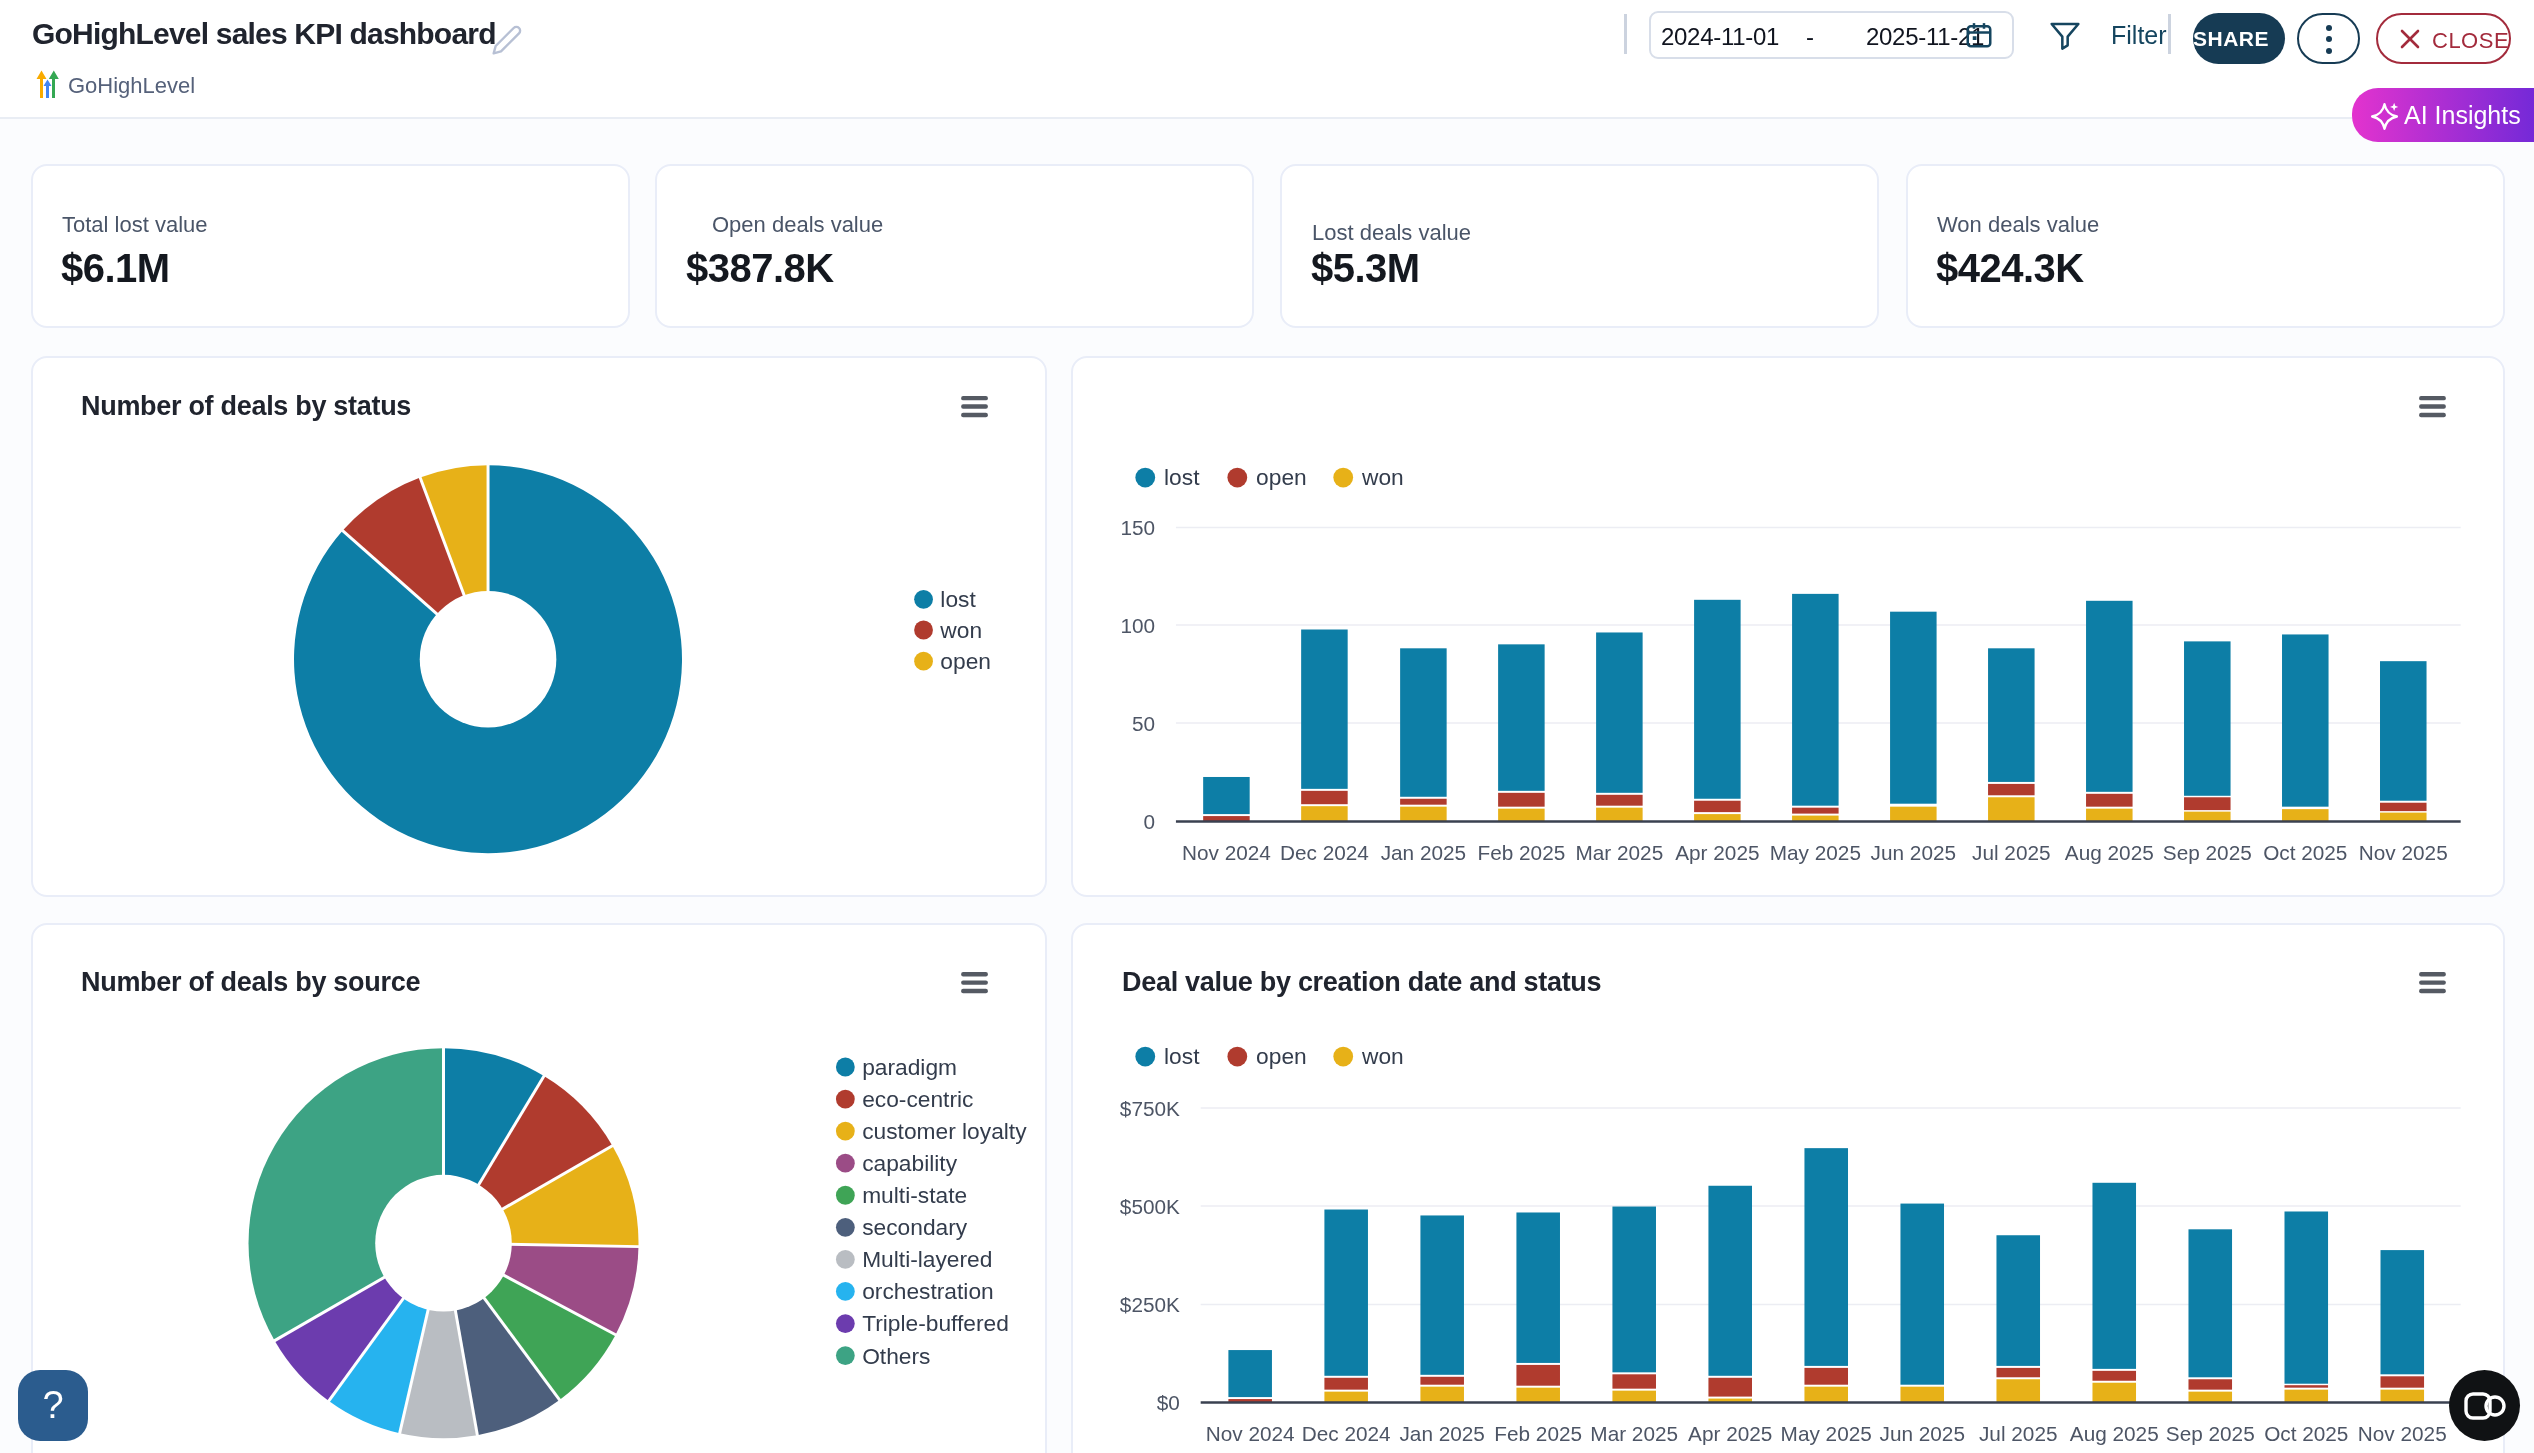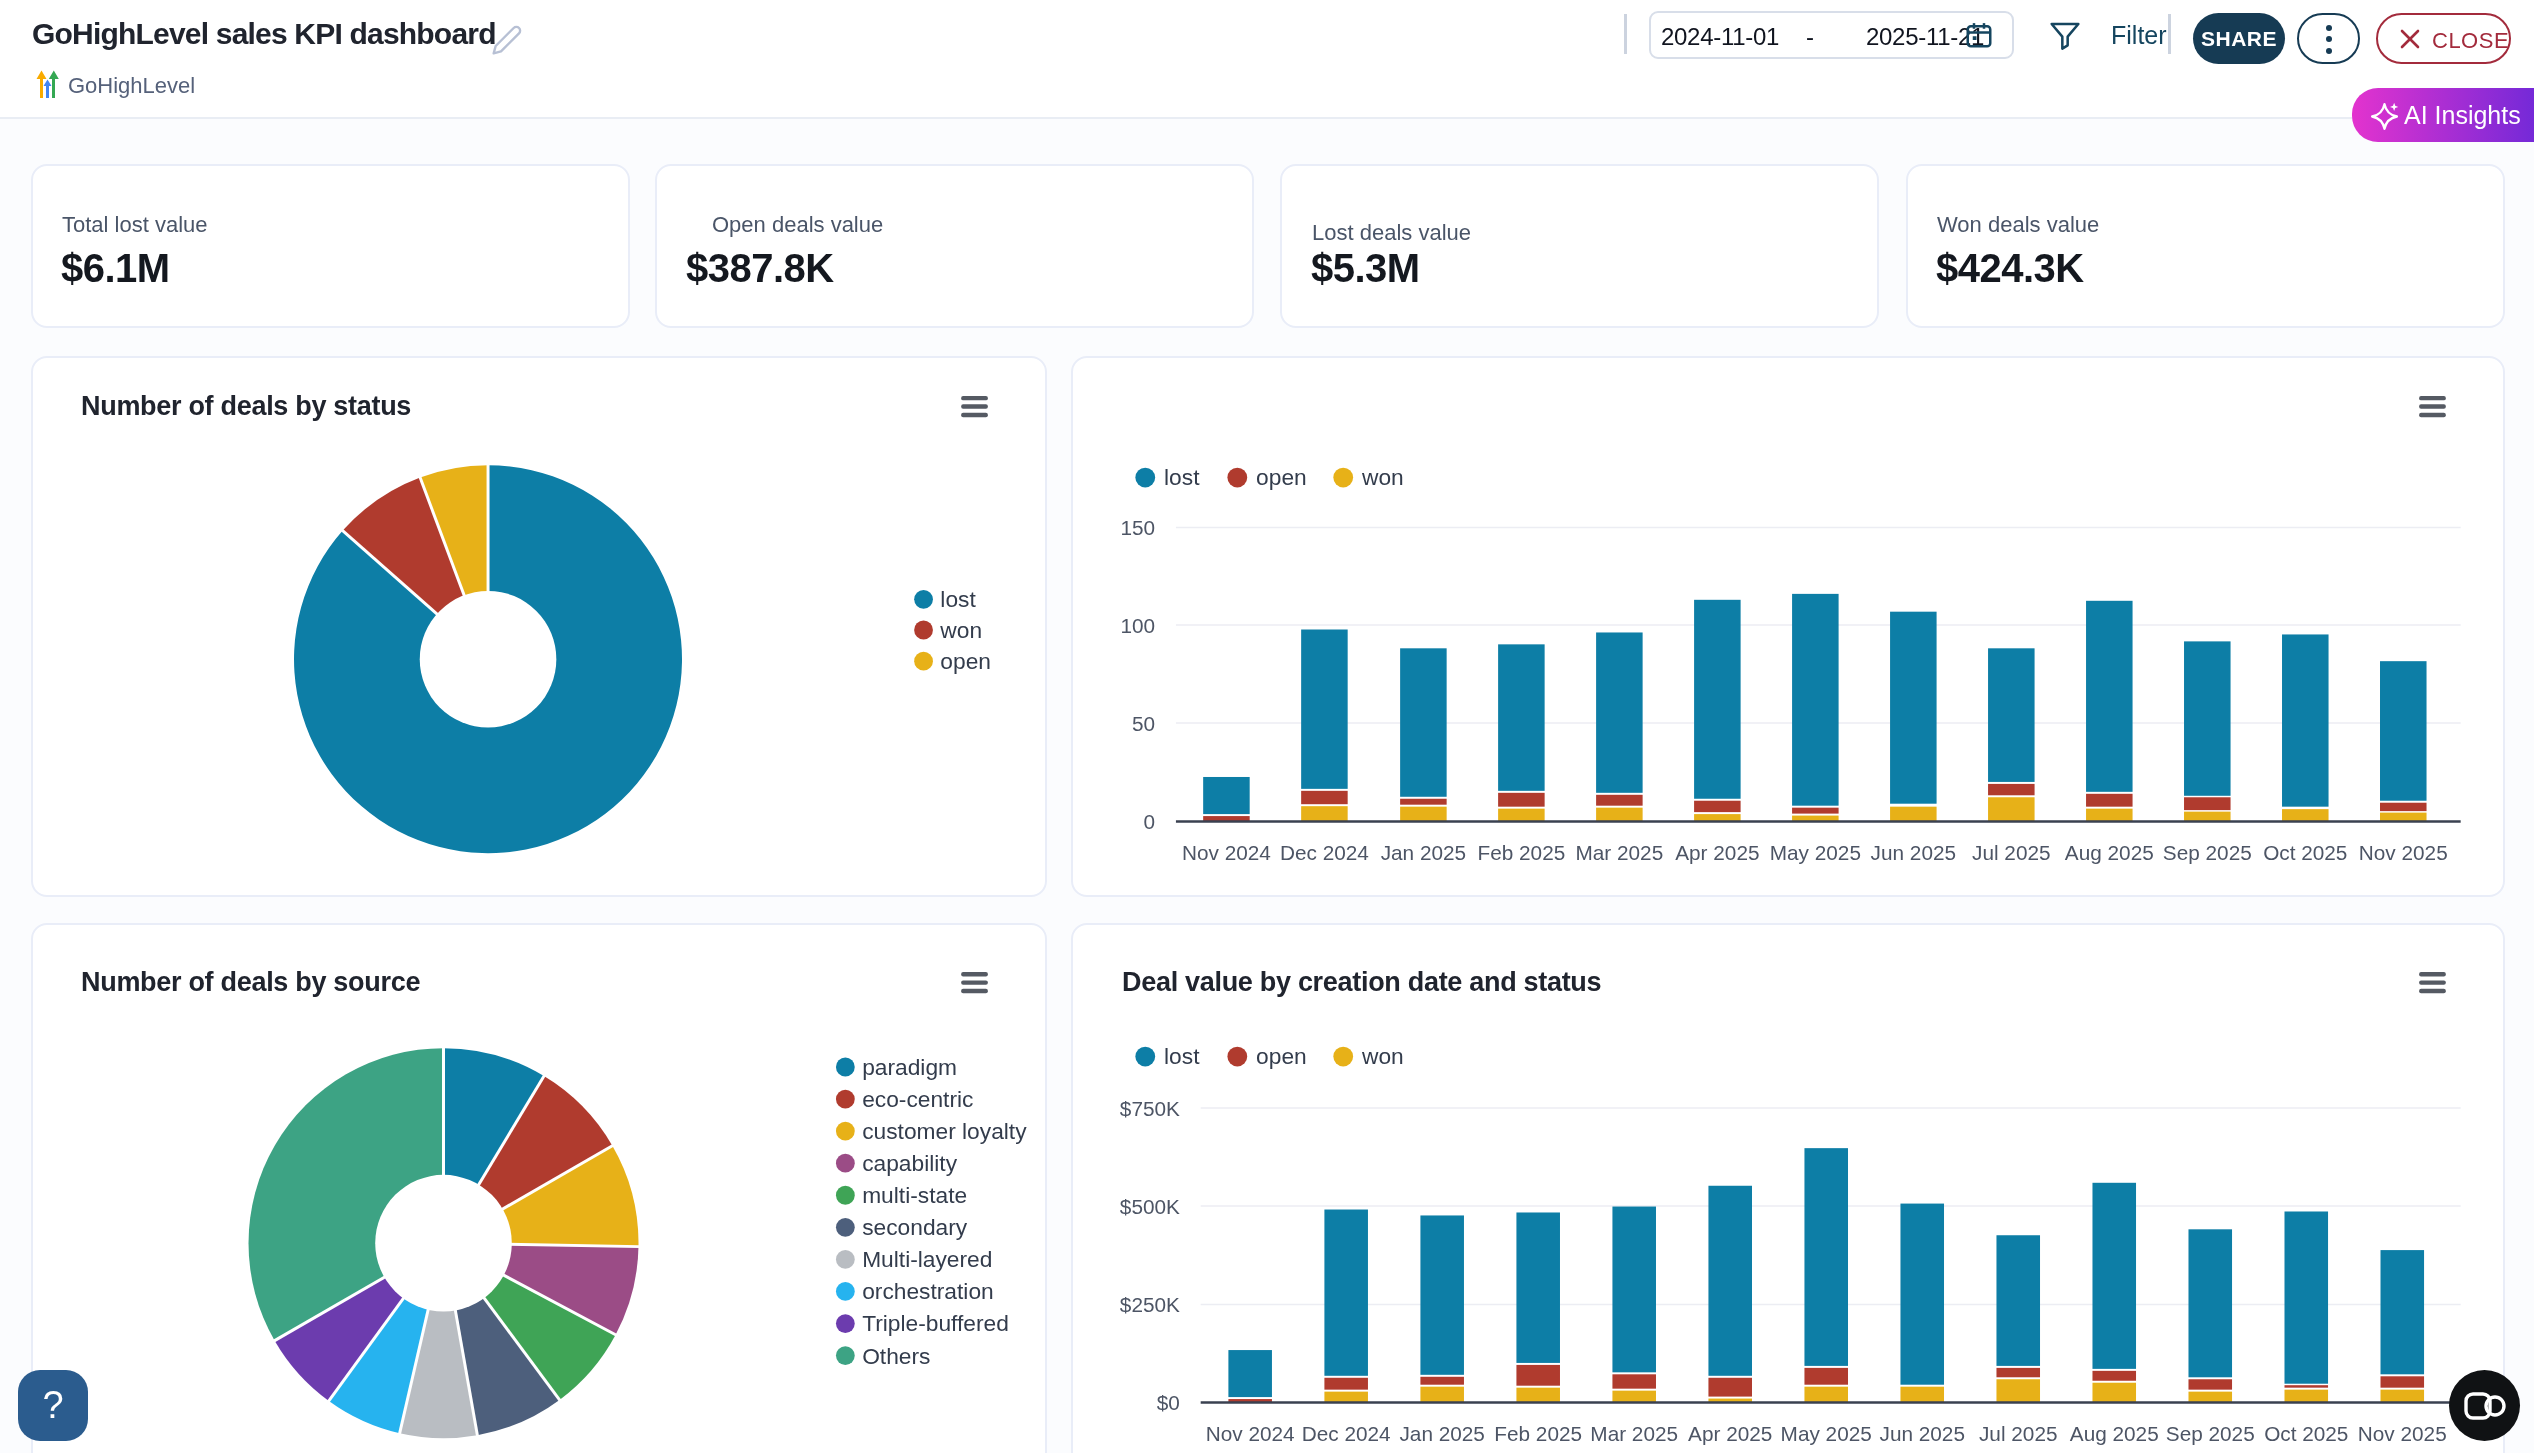--- a/index.html
+++ b/index.html
@@ -42,21 +42,21 @@
       <line x1="16" y1="2.5" x2="16" y2="7"></line>
       <rect x="7" y="13" width="3" height="3" fill="#15455f" stroke="none"></rect>
     </svg>
 
 <svg class="abs" style="left:2049px;top:19px" width="32" height="34" viewBox="0 0 24 24" fill="none" stroke="#15455f" stroke-width="1.9" stroke-linejoin="round">
       <path d="M2 3 L22 3 L14 12.5 L14 19 L10 21.5 L10 12.5 Z"></path>
     </svg>
 <div class="abs" style="left:2087px;top:21px;font-size:25px;color:#15455f;margin-left:24px;">Filter</div>
 <div class="abs" style="left:2168px;top:14px;width:3px;height:40px;background:#ccd3df;"></div>
 
-<div class="abs" style="left:2193px;top:13px;width:92px;height:51px;border-radius:26px;background:#163B54;color:#fff;font-size:21px;font-weight:bold;letter-spacing:0.5px;text-align:center;line-height:51px;">SHARE</div>
+<div class="abs" style="left:2193px;top:13px;width:92px;height:51px;border-radius:26px;background:#163B54;color:#fff;font-size:21px;font-weight:bold;letter-spacing:0.5px;text-align:left;line-height:51px;">SHARE</div>
 <div class="abs" style="left:2297px;top:13px;width:63px;height:51px;border-radius:26px;border:2.5px solid #163B54;background:#fff;"></div>
 <div class="abs" style="left:2326px;top:25px;width:6.4px;height:6.4px;border-radius:50%;background:#163B54;"></div>
 <div class="abs" style="left:2326px;top:36px;width:6.4px;height:6.4px;border-radius:50%;background:#163B54;"></div>
 <div class="abs" style="left:2326px;top:48px;width:6.4px;height:6.4px;border-radius:50%;background:#163B54;"></div>
 <div class="abs" style="left:2376px;top:13px;width:135px;height:51px;border-radius:26px;border:2.5px solid #A32B3C;background:#fff;"></div>
 <svg class="abs" style="left:2398px;top:27px" width="24" height="24" viewBox="0 0 24 24" stroke="#A32B3C" stroke-width="2.6" stroke-linecap="round">
       <line x1="4" y1="4" x2="20" y2="20"></line>
       <line x1="20" y1="4" x2="4" y2="20"></line>
     </svg>
 <div class="abs" style="left:2432px;top:28px;font-size:22px;color:#A32B3C;letter-spacing:0.5px;">CLOSE</div>

